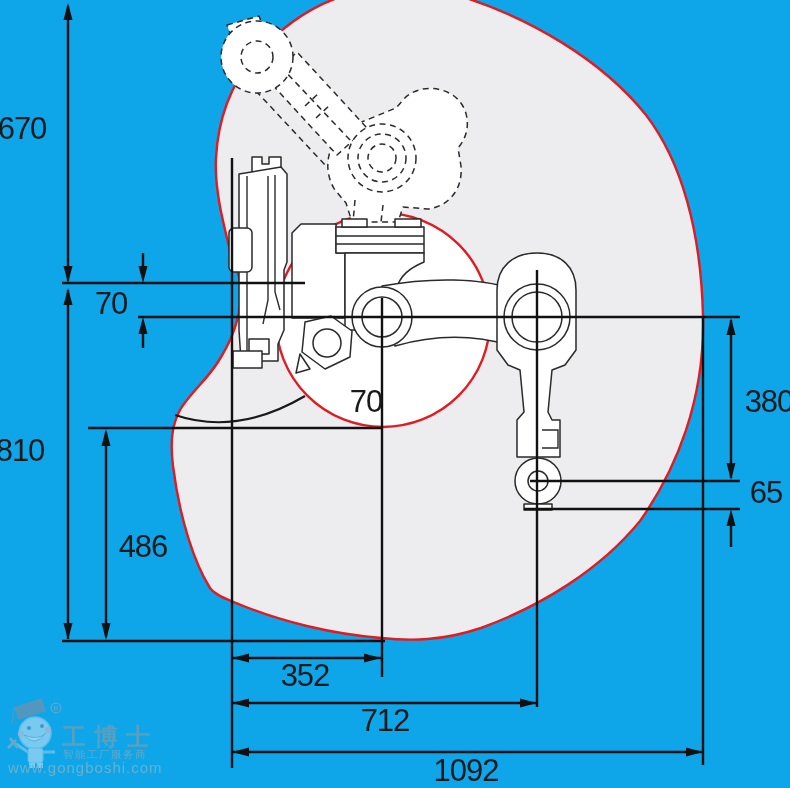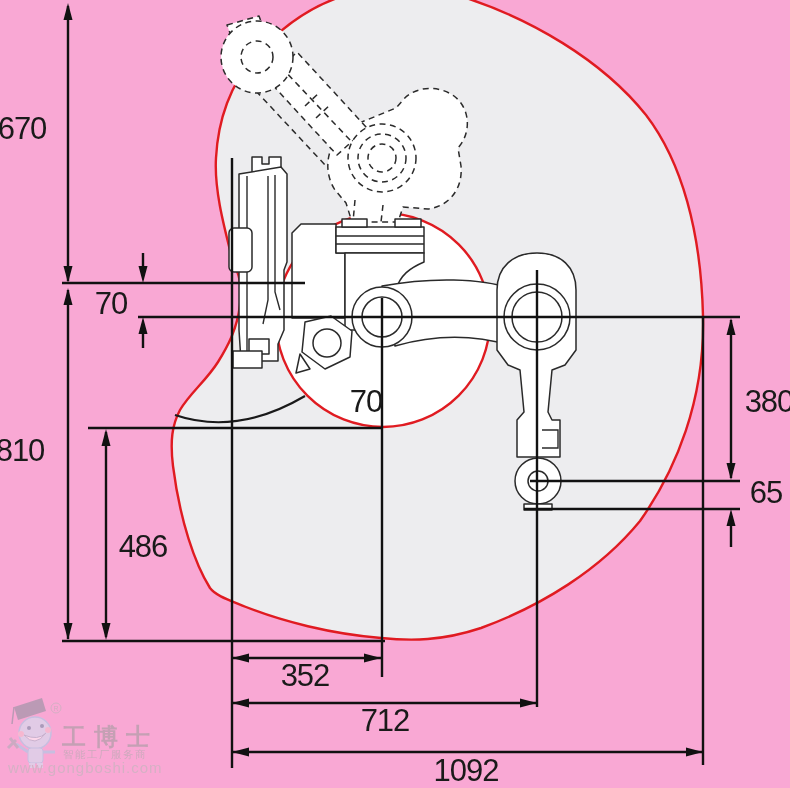--- a/index.html
+++ b/index.html
@@ -1,16 +1,16 @@
 <!DOCTYPE html>
 <html><head>
 <meta charset="utf-8">
 <style>
   html,body{margin:0;padding:0;background:#ffffff;}
-  #stage{position:relative;width:790px;height:788px;background:#f9a8d4;overflow:hidden;
+  #stage{position:relative;width:790px;height:788px;background:#0ea5e9;overflow:hidden;
          font-family:"Liberation Sans",sans-serif;}
   svg{position:absolute;left:0;top:0;}
   .envelope{fill:#ededef;stroke:#e01b21;stroke-width:2.4;}
   .inner-circle{fill:#ffffff;stroke:#e01b21;stroke-width:2.4;}
   .blackarc{fill:none;stroke:#1a1a1a;stroke-width:2.2;}
   .robot{fill:#ffffff;stroke:#2a2a2a;stroke-width:1.5;stroke-linejoin:round;}
   .robot-line{fill:none;stroke:#2a2a2a;stroke-width:1.4;}
   .phantom{fill:#ffffff;stroke:#2b2b2b;stroke-width:1.5;stroke-dasharray:6 4.5;stroke-linejoin:round;}
   .phantom-line{fill:none;stroke:#2b2b2b;stroke-width:1.5;stroke-dasharray:6 4.5;}
   .dim{stroke:#111111;stroke-width:2.4;fill:none;}

